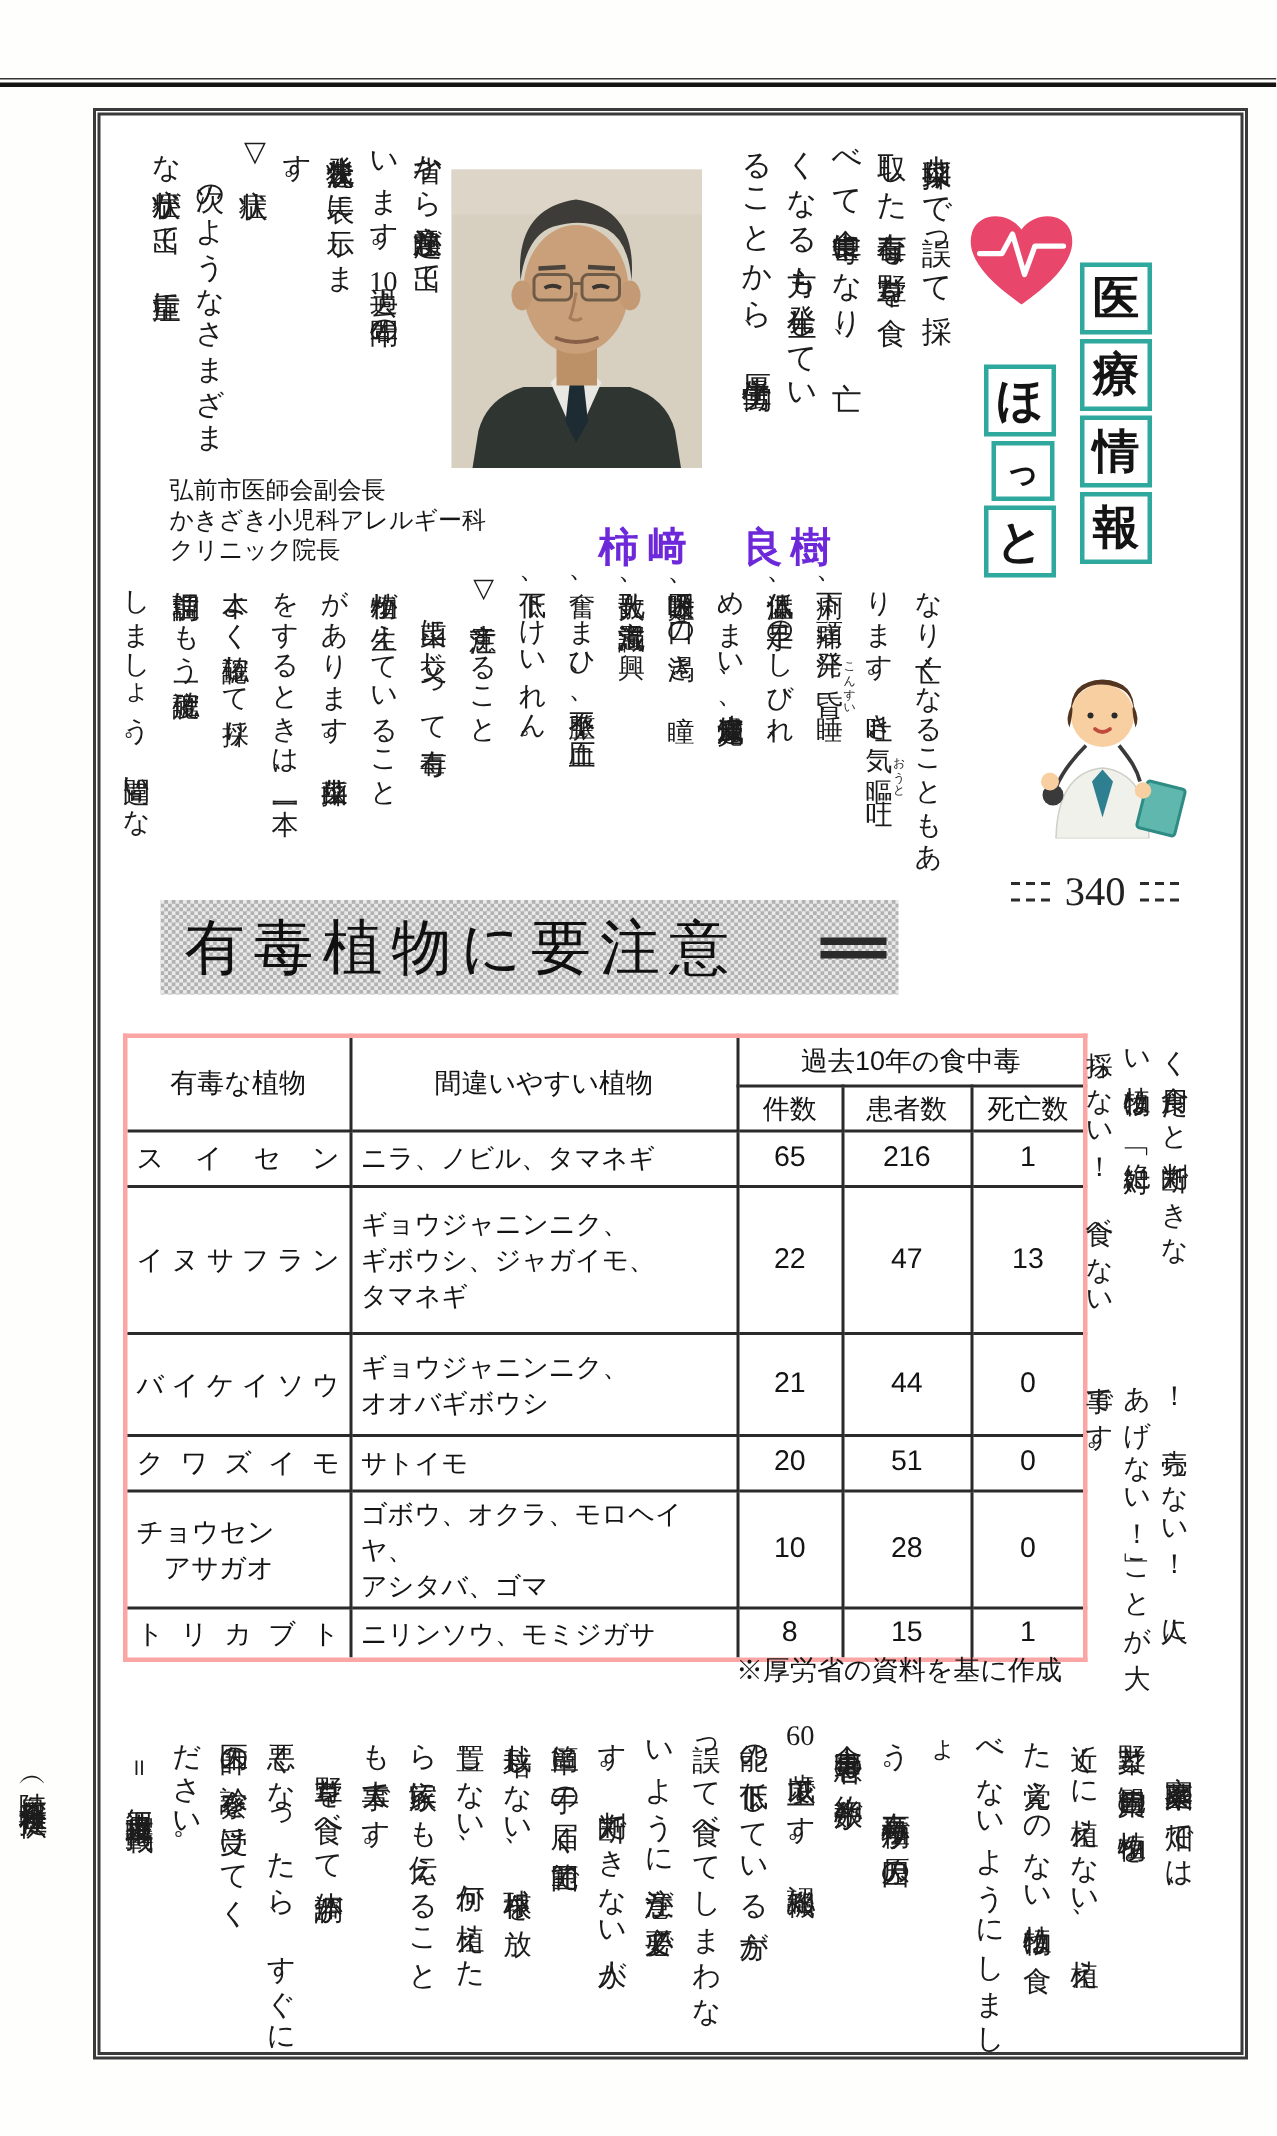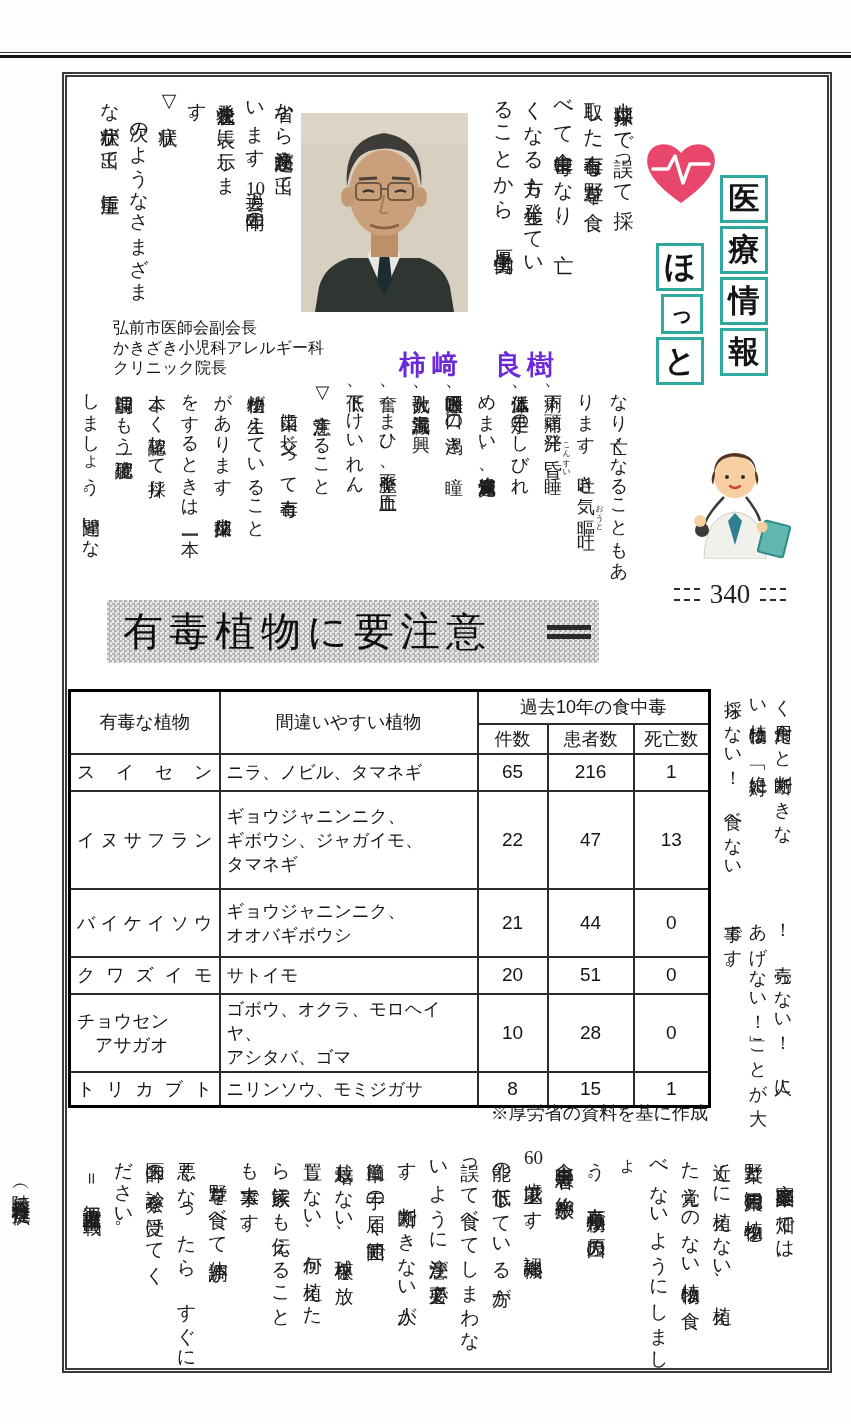--- a/index.html
+++ b/index.html
@@ -55,23 +55,23 @@
   
   .headline{position:absolute;left:40px;top:523px;width:492px;height:63px;
             background:repeating-conic-gradient(#b2b2b2 0% 25%, #e9e9e9 0% 50%);background-size:5px 5px;
             display:flex;align-items:center;}
   .headline .htext{font-family:"Liberation Sans",sans-serif;font-weight:400;font-size:40px;
                    letter-spacing:6px;color:#101010;padding-left:16px;white-space:nowrap;}
   .banner-end{position:absolute;right:8px;top:25px;width:44px;height:5px;background:#2a2a2a;
               box-shadow:0 9px 0 #2a2a2a;}
 
   
-  .poison-table{position:absolute;left:1px;top:612px;width:640px;border-collapse:collapse;
+  .poison-table{position:absolute;left:15px;top:612px;width:640px;border-collapse:collapse;
                 table-layout:fixed;font-family:"Liberation Sans",sans-serif;color:#141414;
-                border:3px solid #000000;}
+                border:3px solid #fca5a5;}
   .poison-table th,.poison-table td{border:2px solid #2a2a2a;padding:2px 6px;box-sizing:border-box;}
   .poison-table th{font-weight:500;font-size:18px;text-align:center;}
   .hrow1 th{height:33px;}
   .hrow2 th{height:24px;}
   .cplant{font-size:18px;text-align:justify;text-align-last:justify;padding:0 14px;white-space:pre-line;}
   .cplant.noj{text-align:left;text-align-last:auto;line-height:24px;}
   .clike{font-size:17.5px;line-height:24px;white-space:pre-line;padding-left:10px;}
   .cnum{font-size:19px;text-align:center;}
   .footnote{position:absolute;left:1px;top:1024px;width:640px;text-align:right;
             font-family:"Liberation Sans",sans-serif;font-size:18px;color:#151515;}

